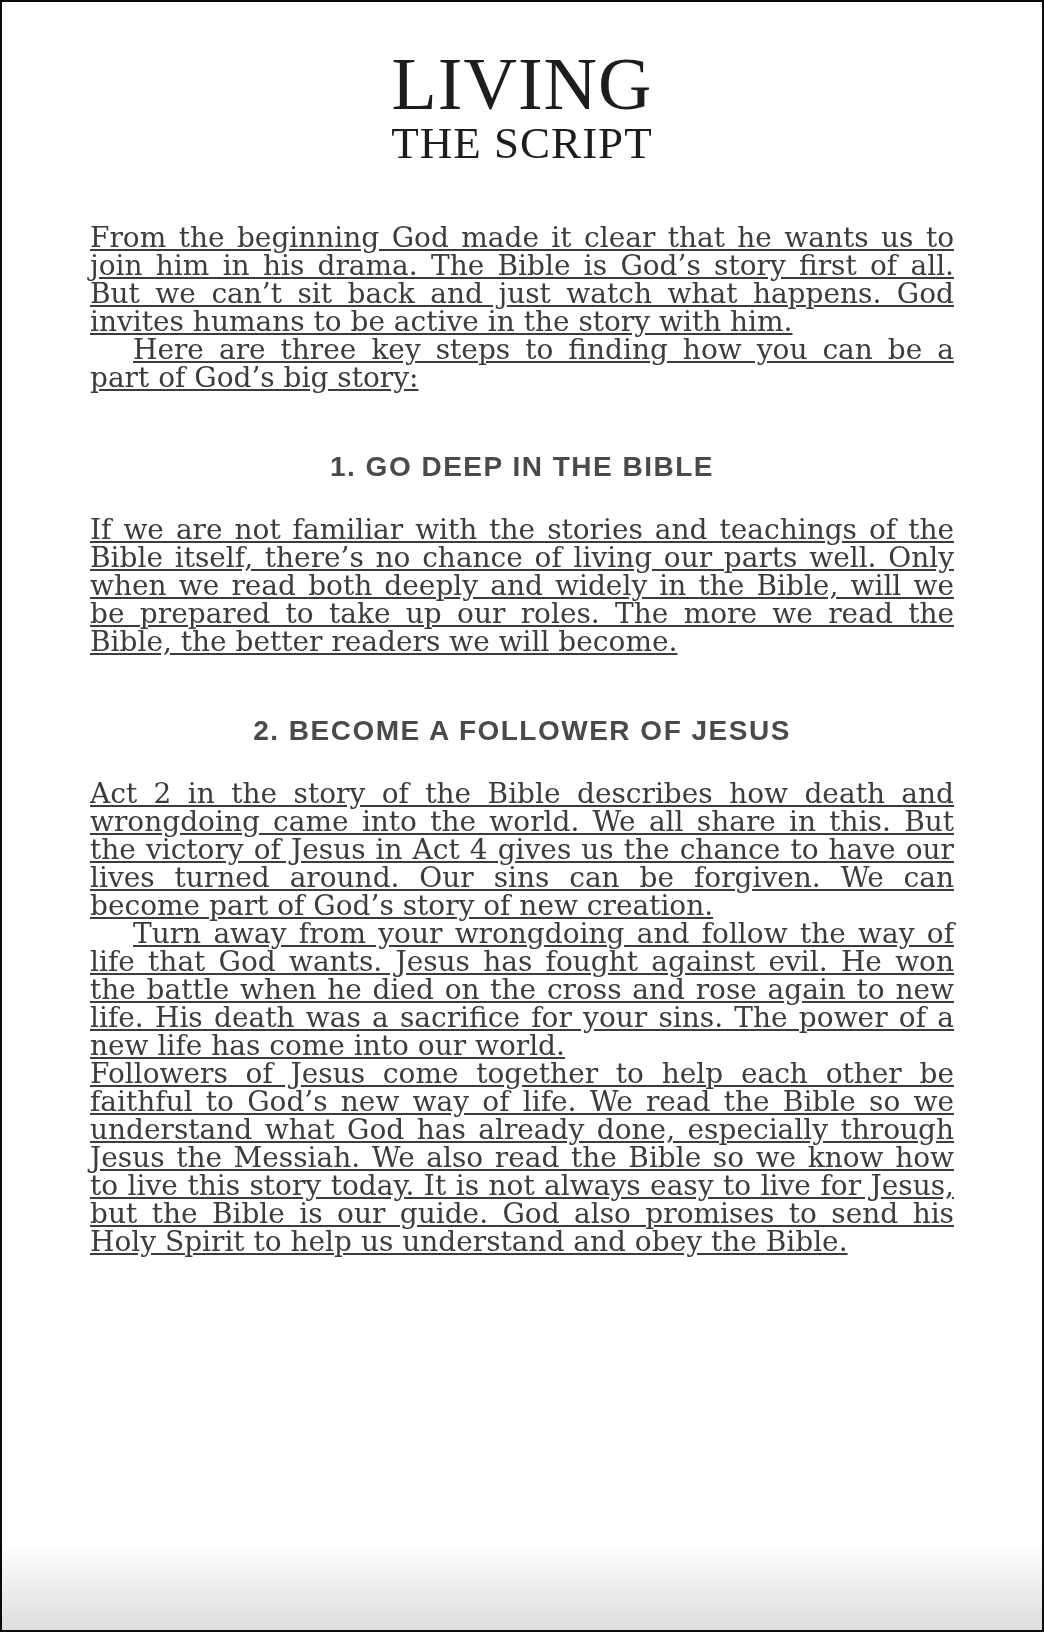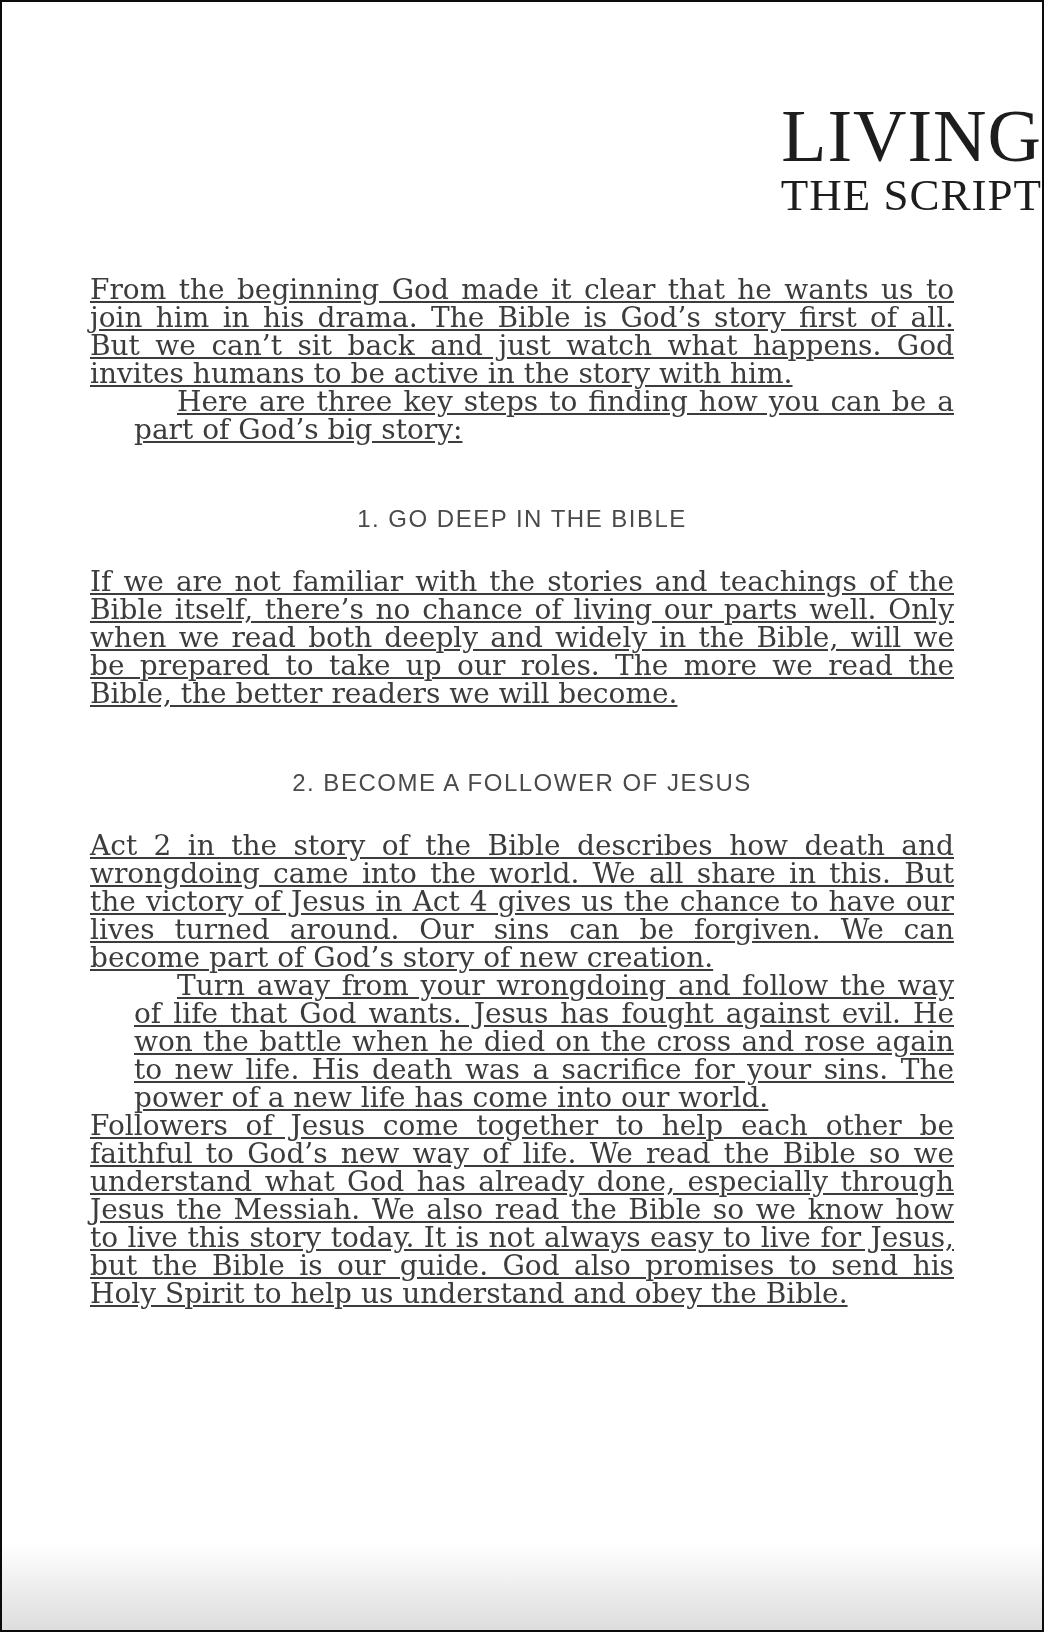--- a/index.html
+++ b/index.html
@@ -11,23 +11,23 @@
     position: relative;
     width: 1044px;
     height: 1632px;
     box-sizing: border-box;
     border: 2px solid #0b0b0b;
     background: #ffffff;
     overflow: hidden;
     font-family: "DejaVu Serif", serif;
   }
   .title-block {
-    padding-top: 96px;
+    padding-top: 44px;
     margin-bottom: 60px;
-    text-align: right;
+    text-align: center;
     color: #1d1d1d;
   }
   .title-main {
     font-family: "Liberation Serif", serif;
     font-size: 74px;
     line-height: 76px;
     letter-spacing: 1px;
   }
   .title-sub {
     font-family: Liberation Serif, serif;
@@ -42,26 +42,25 @@
   .body-p {
     margin: 0;
     font-size: 28px;
     line-height: 28px;
     text-align: justify;
     text-justify: inter-word;
     text-decoration: underline;
   }
   .indented {
     text-indent: 43px;
-    margin-left: 44px;
   }
   .section-heading {
     font-family: "Liberation Sans", sans-serif;
-    font-weight: 400;
-    font-size: 24px;
+    font-weight: 700;
+    font-size: 28px;
     line-height: 38px;
     text-align: center;
     color: #4a4a4a;
     letter-spacing: 1.5px;
     margin: 56px 0 30px 0;
   }
   .bottom-fade {
     position: absolute;
     left: 0;
     right: 0;

